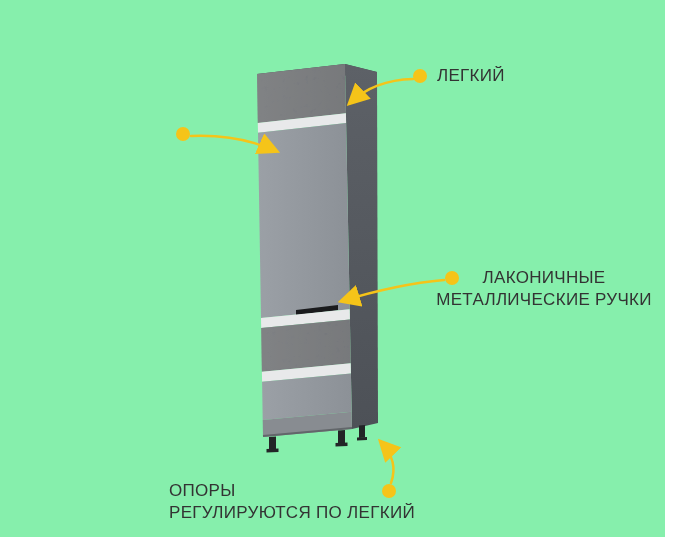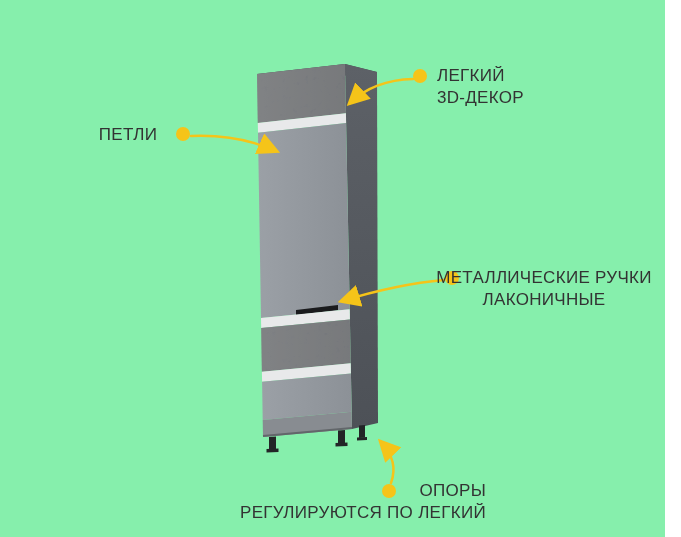--- a/index.html
+++ b/index.html
@@ -11,21 +11,21 @@
   }
   .svg-layer { position:absolute; left:0; top:0; width:681px; height:537px; }
   .ann {
     position:absolute; font-size:17px; line-height:22px;
     color:var(--text, #333333); letter-spacing:0.3px; white-space:nowrap;
   }
   .ann .line { display:block; }
   .ann-decor    { left:437px; top:65px;  text-align:left; }
   .ann-hinges   { left:17px;  top:124px; width:222px; text-align:center; }
   .ann-handles  { left:420px; top:267px; width:248px; text-align:center; }
-  .ann-supports { left:180px; top:480px; width:306px; text-align:right; }
+  .ann-supports { left:169px; top:480px; width:306px; text-align:left; }
   .dot {
     position:absolute; width:14px; height:14px; border-radius:50%;
     background:var(--accent-yellow, #F5C419);
   }
   .arrow { fill:none; stroke:var(--accent-yellow, #F5C419); stroke-width:2.5; stroke-linecap:round; }
   .arrow-head { fill:var(--accent-yellow, #F5C419); }
 </style>
 </head>
 <body>
 
@@ -100,30 +100,28 @@
     <path class="arrow" marker-end="url(#arrHead)" d="M 391 483 Q 399 461 381 442"></path>
   </svg>
 
   <span class="dot" style="left:413px; top:69px;"></span>
   <span class="dot" style="left:176px; top:127px;"></span>
   <span class="dot" style="left:445px; top:271px;"></span>
   <span class="dot" style="left:382px; top:484px;"></span>
 
   <div class="ann ann-decor">
     <span class="line">ЛЕГКИЙ</span>
-    <span class="line">3D-ДЕКОР</span>
   </div>
 
   <div class="ann ann-hinges">
-    <span class="line">ПЕТЛИ</span>
   </div>
 
   <div class="ann ann-handles">
+    <span class="line">ЛАКОНИЧНЫЕ</span>
     <span class="line">МЕТАЛЛИЧЕСКИЕ РУЧКИ</span>
-    <span class="line">ЛАКОНИЧНЫЕ</span>
   </div>
 
   <div class="ann ann-supports">
     <span class="line">ОПОРЫ</span>
     <span class="line">РЕГУЛИРУЮТСЯ ПО ЛЕГКИЙ</span>
   </div>
 
 </div>
 
 </body></html>

